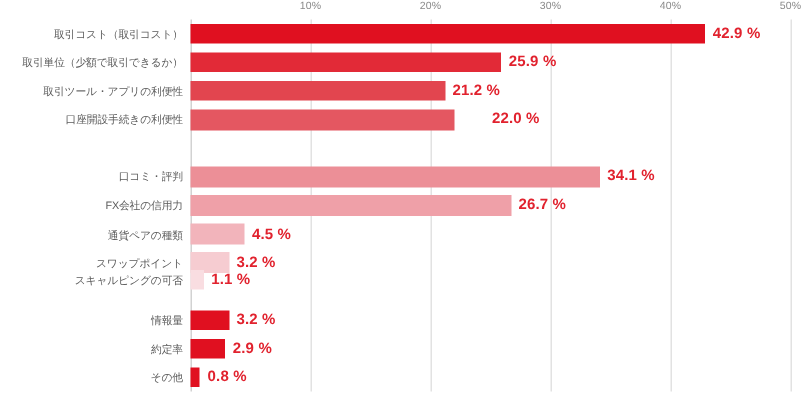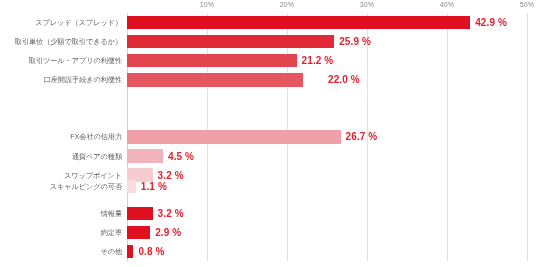--- a/index.html
+++ b/index.html
@@ -117,21 +117,21 @@
   <div class="axis-baseline"></div>
   <div class="plot-area">
       <div class="gridline" style="left: 80px; background: rgb(226, 226, 226);"></div>
       <div class="gridline" style="left: 160px; background: rgb(226, 226, 226);"></div>
       <div class="gridline" style="left: 240px; background: rgb(226, 226, 226);"></div>
       <div class="gridline" style="left: 320px; background: rgb(226, 226, 226);"></div>
       <div class="gridline" style="left: 400px; background: rgb(226, 226, 226);"></div>
     </div>
 
 <div class="row" style="top: 13px;">
-      <div class="cat-label" style="color: rgb(91, 91, 91);">スプレッド（スプレッド）</div>
+      <div class="cat-label" style="color: rgb(91, 91, 91);">取引コスト（取引コスト）</div>
       <div class="bar-wrap">
         <div class="bar" style="width: 343.2px; background: rgb(224, 16, 32);"></div>
         <span class="val-label" style="color: rgb(225, 34, 46);">42.9 %</span>
       </div>
     </div>
     <div class="row" style="top: 32.0769px;">
       <div class="cat-label" style="color: rgb(91, 91, 91);">取引単位（少額で取引できるか）</div>
       <div class="bar-wrap">
         <div class="bar" style="width: 207.2px; background: rgb(226, 42, 55);"></div>
         <span class="val-label" style="color: rgb(225, 34, 46);">25.9 %</span>
@@ -144,20 +144,27 @@
         <span class="val-label" style="color: rgb(225, 34, 46);">21.2 %</span>
       </div>
     </div>
     <div class="row" style="top: 70.2308px;">
       <div class="cat-label" style="color: rgb(91, 91, 91);">口座開設手続きの利便性</div>
       <div class="bar-wrap">
         <div class="bar" style="width: 176px; background: rgb(228, 87, 97);"></div>
         <span class="val-label" style="color: rgb(225, 34, 46); padding-left: 20px;">22.0 %</span>
       </div>
     </div>
+    <div class="row" style="top: 108.385px;">
+      <div class="cat-label" style="color: rgb(91, 91, 91);">口コミ・評判</div>
+      <div class="bar-wrap">
+        <div class="bar" style="width: 272.8px; background: rgb(236, 143, 151);"></div>
+        <span class="val-label" style="color: rgb(225, 34, 46);">34.1 %</span>
+      </div>
+    </div>
     <div class="row" style="top: 127.462px;">
       <div class="cat-label" style="color: rgb(91, 91, 91);">FX会社の信用力</div>
       <div class="bar-wrap">
         <div class="bar" style="width: 213.6px; background: rgb(239, 160, 168);"></div>
         <span class="val-label" style="color: rgb(225, 34, 46);">26.7 %</span>
       </div>
     </div>
     <div class="row" style="top: 146.538px;">
       <div class="cat-label" style="color: rgb(91, 91, 91);">通貨ペアの種類</div>
       <div class="bar-wrap">

